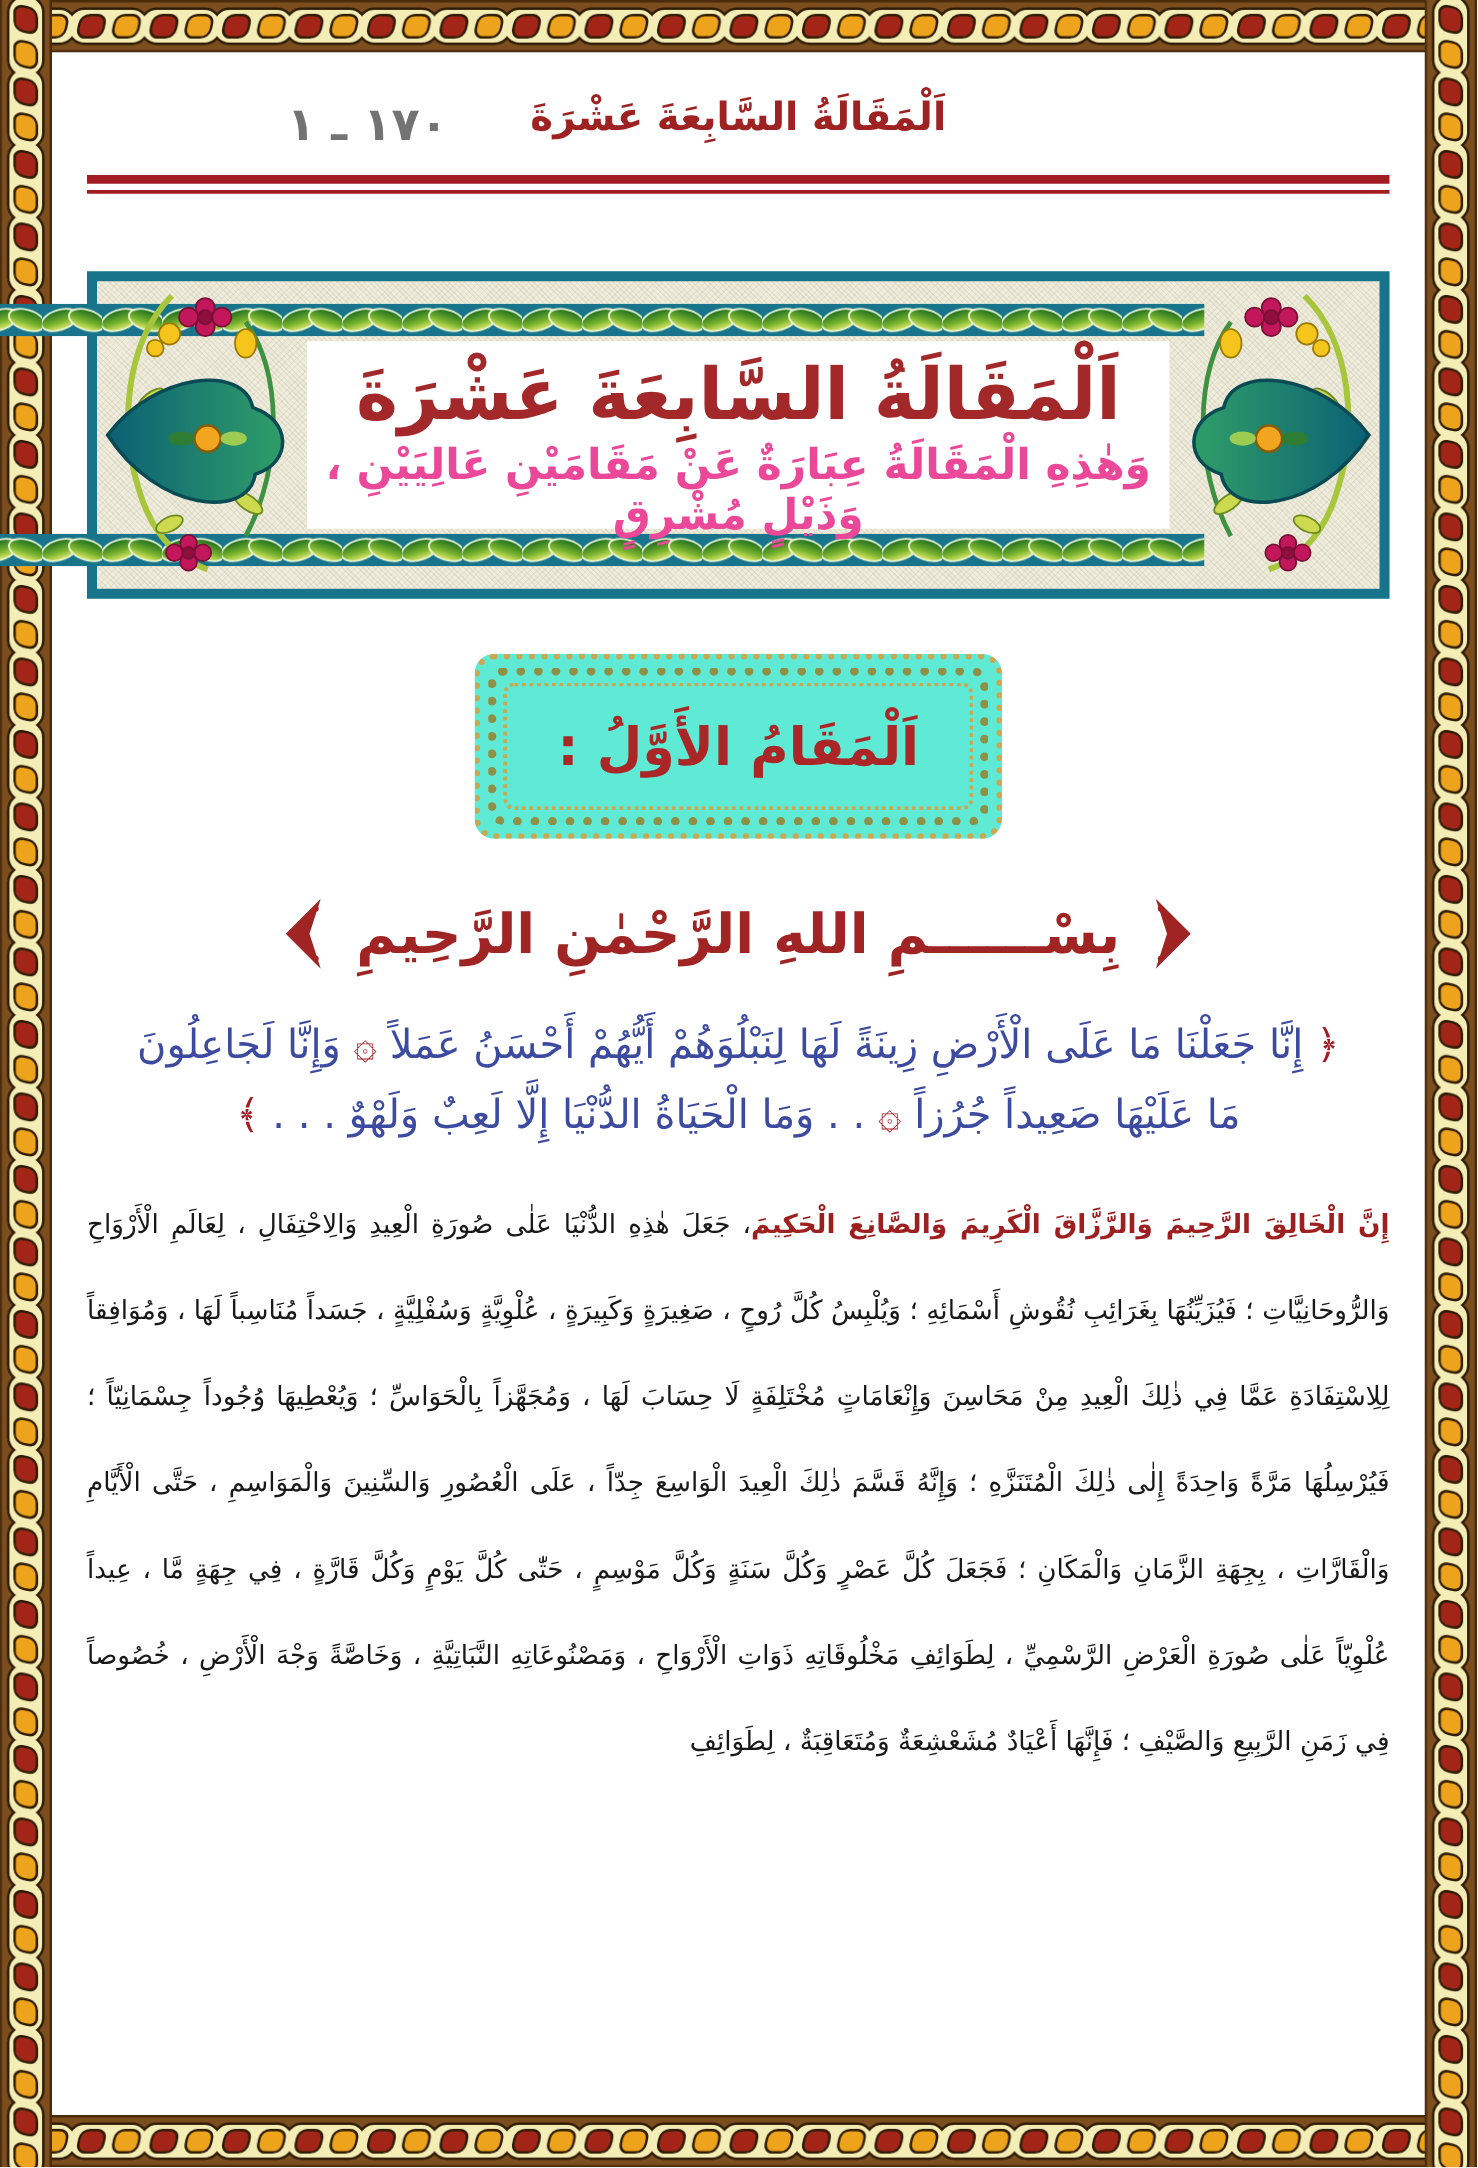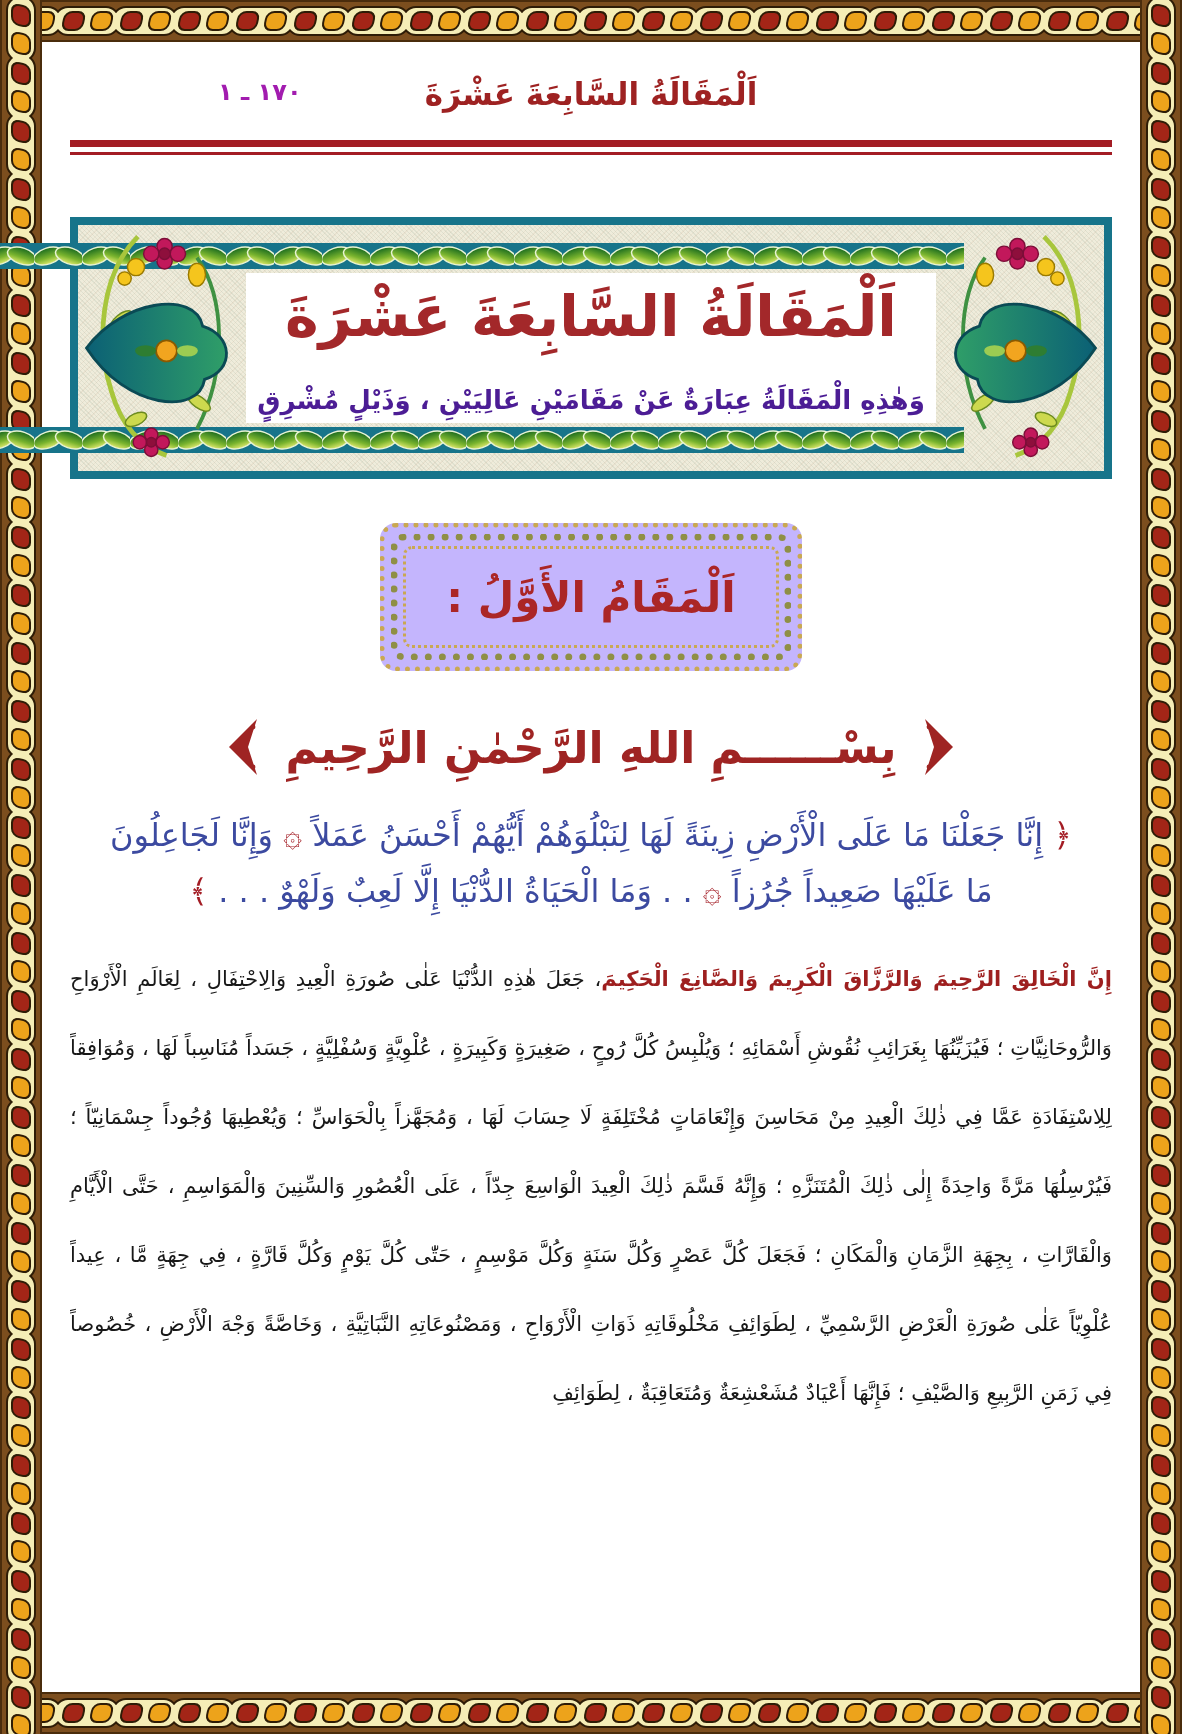--- a/index.html
+++ b/index.html
@@ -25,22 +25,22 @@
     direction:rtl;
   }
 
   
   .header { position:relative; margin-top:34px; height:52px; }
   .running-title {
     text-align:center; font-size:31px; font-weight:bold;
     color:#9e2222; letter-spacing:0.5px;
   }
   .page-label {
-    position:absolute; top:2px; left:148px;
-    font-size:24px; font-weight:bold; color:#a21caf;
+    position:absolute; top:2px; left:160px;
+    font-size:37px; font-weight:bold; color:#737373;
   }
   .rules { margin-top:12px; }
   .rule-thick { height:7px; background:#a31c24; }
   .rule-thin  { height:3px; background:#a31c24; margin-top:5px; }
 
   
   .banner {
     position:relative;
     margin-top:62px;
     height:246px;
@@ -57,32 +57,32 @@
     position:absolute; left:168px; right:168px; top:48px; bottom:48px;
     background:#ffffff;
     display:flex; flex-direction:column; align-items:center; justify-content:space-between;
     padding:6px 10px; box-sizing:border-box;
   }
   .banner-title {
     font-size:57px; font-weight:bold; color:#a3282a;
     line-height:1.25; text-align:center; margin-top:2px;
   }
   .banner-subtitle {
-    font-size:26px; font-weight:bold; color:#4c1d95;
+    font-size:34px; font-weight:bold; color:#ec4899;
     text-align:center; margin-bottom:2px;
   }
   .floral { position:absolute; top:4px; height:238px; width:172px; }
   .floral.left  { left:2px; }
   .floral.right { right:2px; transform:scaleX(-1); }
 
   
   .station-frame {
     width:400px; margin:44px auto 0;
     border:5px dotted #c9a852; border-radius:16px;
-    padding:6px; background:#c4b5fd;
+    padding:6px; background:#5eead4;
   }
   .station-mid {
     border:7px dotted #8f8f45; border-radius:12px; padding:5px;
   }
   .station-inner {
     border:3px dotted #c9a852; border-radius:9px;
     min-height:96px;
     display:flex; align-items:center; justify-content:center;
   }
   .station-label { font-size:42px; font-weight:bold; color:#ab2626; }

